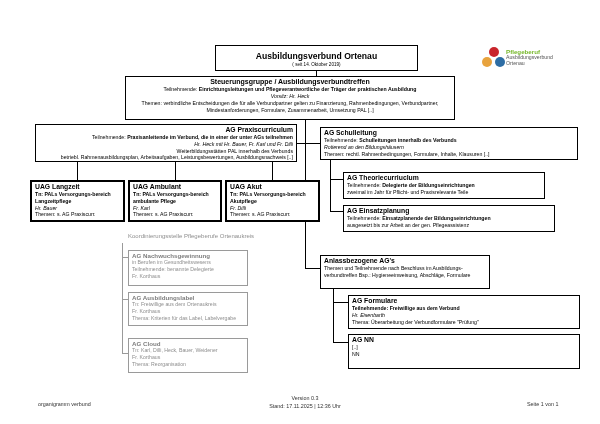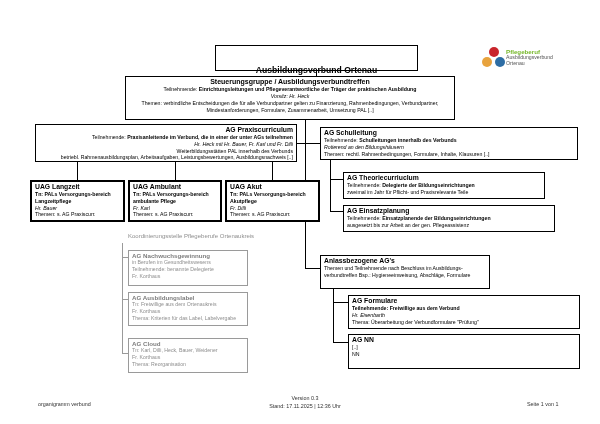--- a/index.html
+++ b/index.html
@@ -12,21 +12,21 @@
   .right{text-align:right;}
   .it{font-style:italic;}
   .b{font-weight:bold;}
   .line{position:absolute;background:#000;}
   .grayline{position:absolute;background:#9a9a9a;}
   .graybox{border-color:#9a9a9a;color:#8e8e8e;}
   .graybox .bt{color:#7d7d7d;}
   .ln{white-space:normal;}
   
   #title-box{left:215px;top:45px;width:203px;height:26px;border-width:1.5px;}
-  #title-box .main{font-size:8.6px;font-weight:bold;margin-top:18px;}
+  #title-box .main{font-size:8.6px;font-weight:bold;margin-top:4px;}
   #title-box .sub{font-size:4.6px;}
   
   #steuerung-box{left:125px;top:76px;width:330px;height:44px;border-width:1.5px;}
   #steuerung-box .bt{font-size:7px;}
   
   #logo{position:absolute;left:480px;top:46px;width:110px;height:30px;}
   .lcirc{position:absolute;border-radius:50%;width:10px;height:10px;}
   #logo-text{position:absolute;left:26px;top:2px;}
   #logo-brand{font-size:6.2px;font-weight:bold;color:#76b72a;line-height:1.15;}
   .logo-sub{font-size:5.2px;color:#555;line-height:1.15;}

